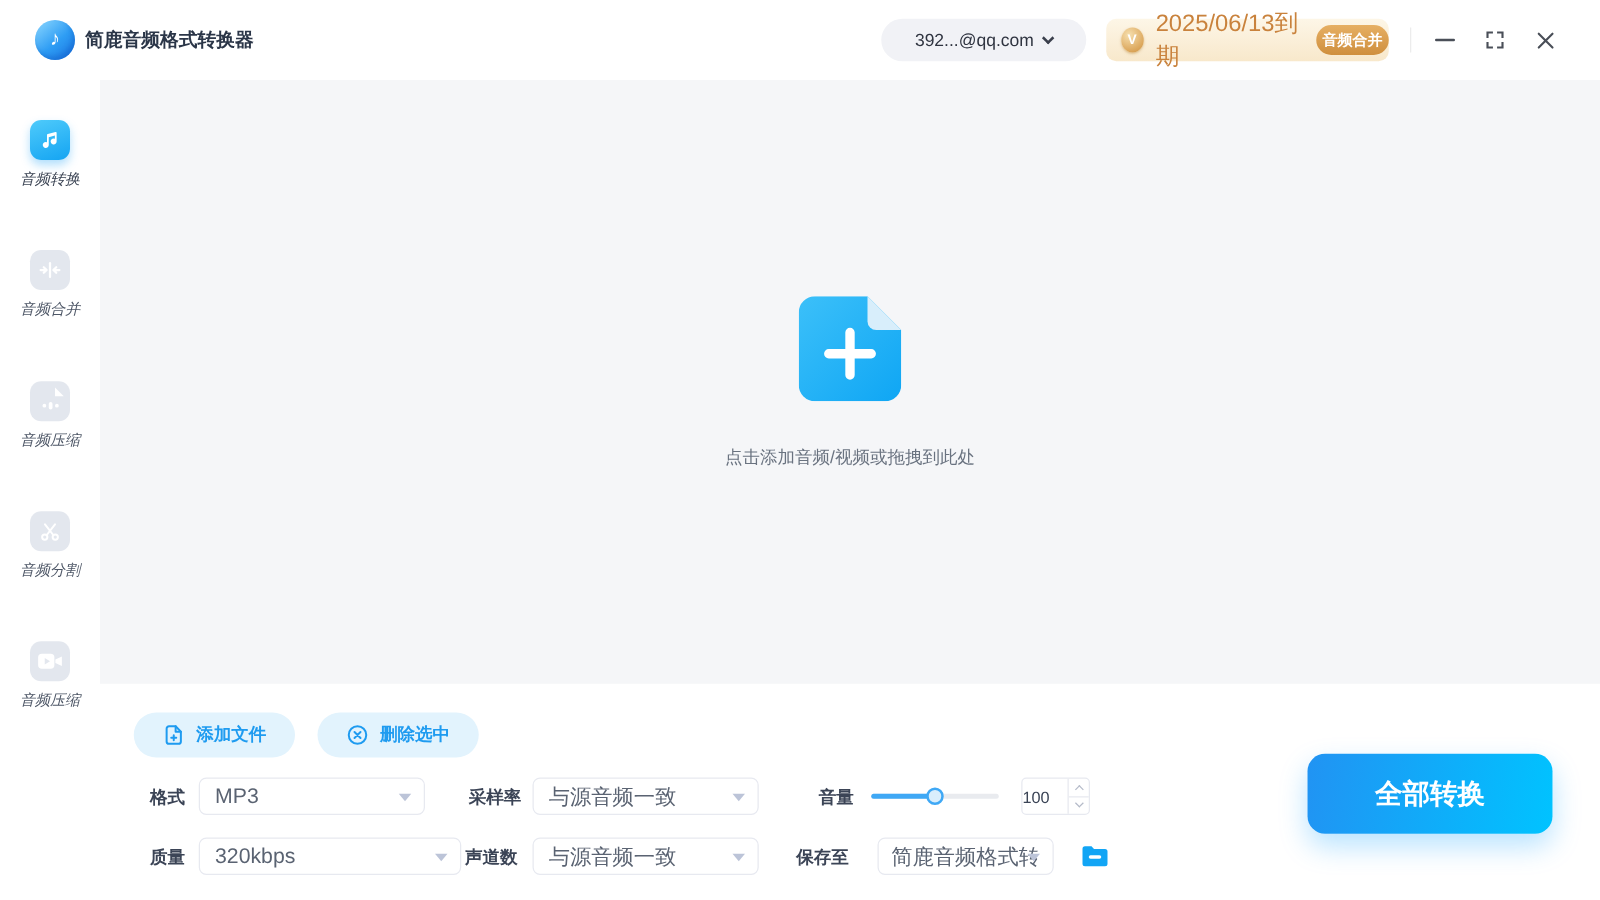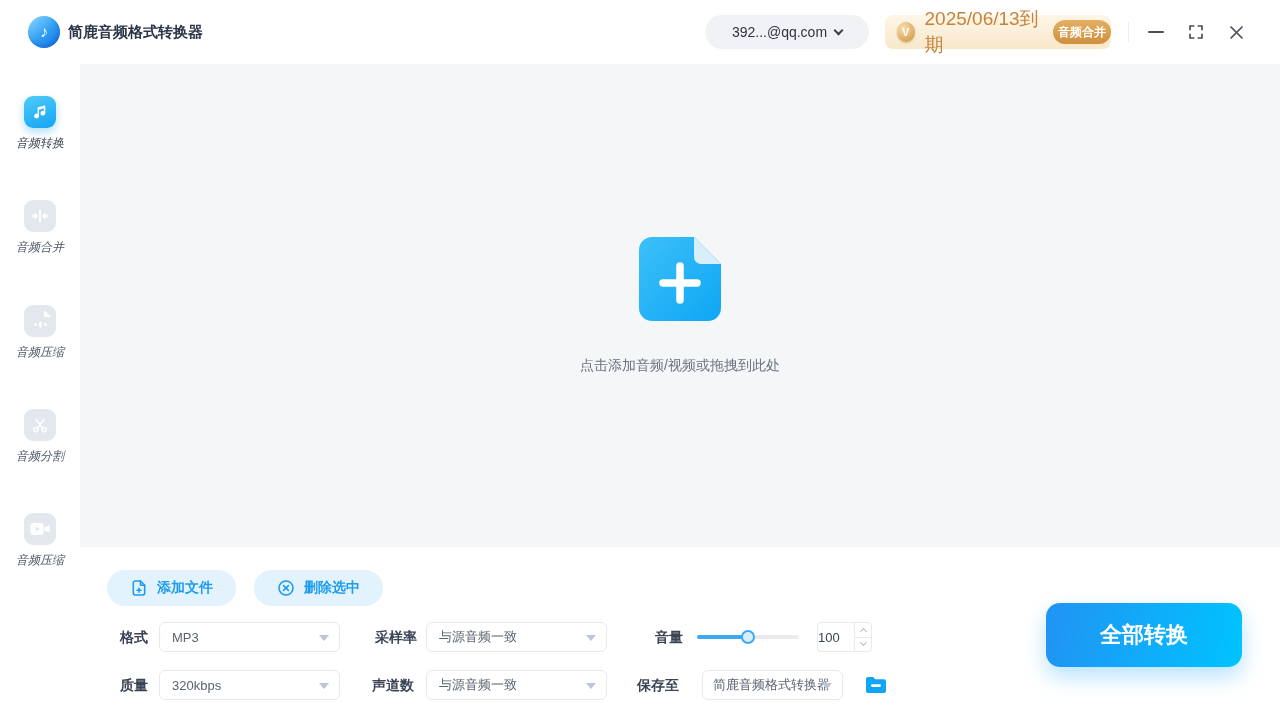--- a/index.html
+++ b/index.html
@@ -56,21 +56,21 @@
   .drop-hint { margin-top:36px; font-size:14px; color:#6a7380; }
 
   
   .toolbar { position:absolute; left:107px; top:570px; display:flex; gap:18px; }
   .pill-btn { height:36px; border-radius:18px; background:#e2f3fd; border:none; cursor:pointer;
           display:flex; align-items:center; gap:9px; padding:0 23px;
           color:#1e9bf0; font-size:14px; font-weight:bold; font-family:inherit; }
 
   .setting-label { position:absolute; font-size:14px; font-weight:bold; color:#3b4456; line-height:30px; }
   .select-box { position:absolute; height:30px; border:1px solid #e7e9f0; border-radius:6px; background:#fff;
-          display:flex; align-items:center; padding:0 12px 0 12px; font-size:13px; color:#5a6372; cursor:pointer; }
+          display:flex; align-items:center; padding:0 12px 0 12px; font-size:17px; color:#5a6372; cursor:pointer; }
   .select-box .arrow { position:absolute; right:10px; top:12px; width:0; height:0;
           border-left:5px solid transparent; border-right:5px solid transparent; border-top:6px solid #bcc4d8; }
 
   .row1 { top:622px; } .row2 { top:670px; }
 
   .slider { position:absolute; left:697px; top:622px; width:102px; height:30px; cursor:pointer; }
   .slider .track { position:absolute; left:0; right:0; top:13px; height:4px; border-radius:2px; background:#e9ebef; }
   .slider .fill { position:absolute; left:0; top:13px; height:4px; border-radius:2px; background:#3fa8f5; width:50%; }
   .slider .thumb { position:absolute; left:50%; top:8px; width:14px; height:14px; margin-left:-7px; border-radius:50%;
           background:#d9eefc; border:2px solid #3fa8f5; }
@@ -243,21 +243,21 @@
       <div class="spin-btn up">
           <span class="spin-chev u"></span>
         </div>
       <div class="spin-btn">
           <span class="spin-chev d"></span>
         </div>
     </div>
   </div>
 
   <div class="setting-label row2" style="left:120px">质量</div>
-  <div class="select-box row2" style="left:159px;width:181px">
+  <div class="select-box row2" style="left:159px;width:210px">
     <span>320kbps</span>
     <span class="arrow"></span>
   </div>
 
   <div class="setting-label row2" style="left:372px">声道数</div>
   <div class="select-box row2" style="left:426px;width:181px">
     <span>与源音频一致</span>
     <span class="arrow"></span>
   </div>
 

